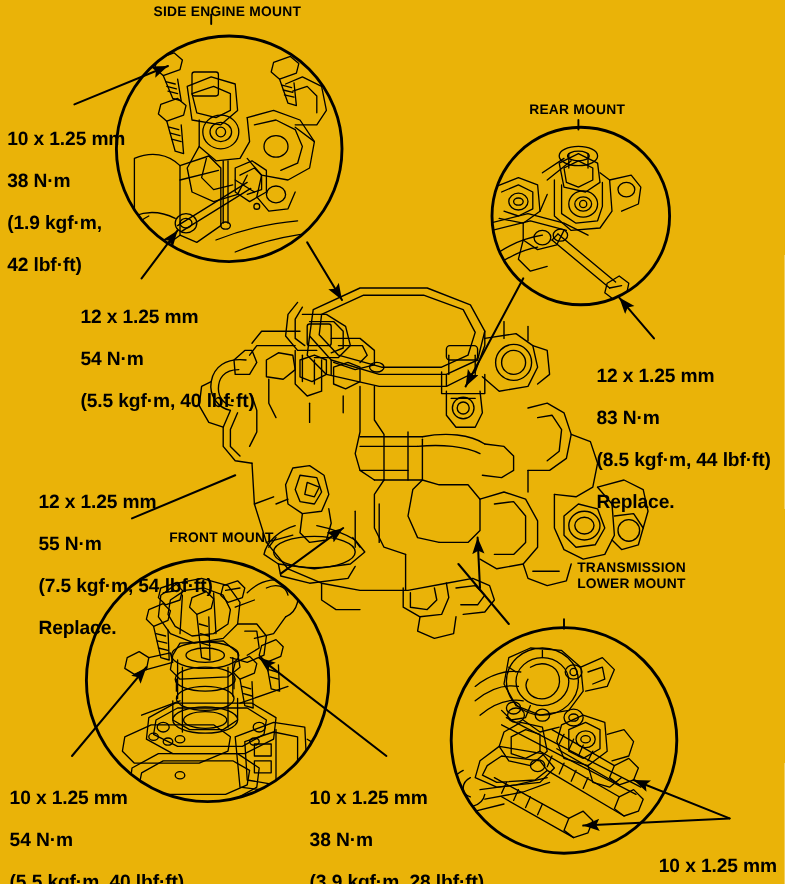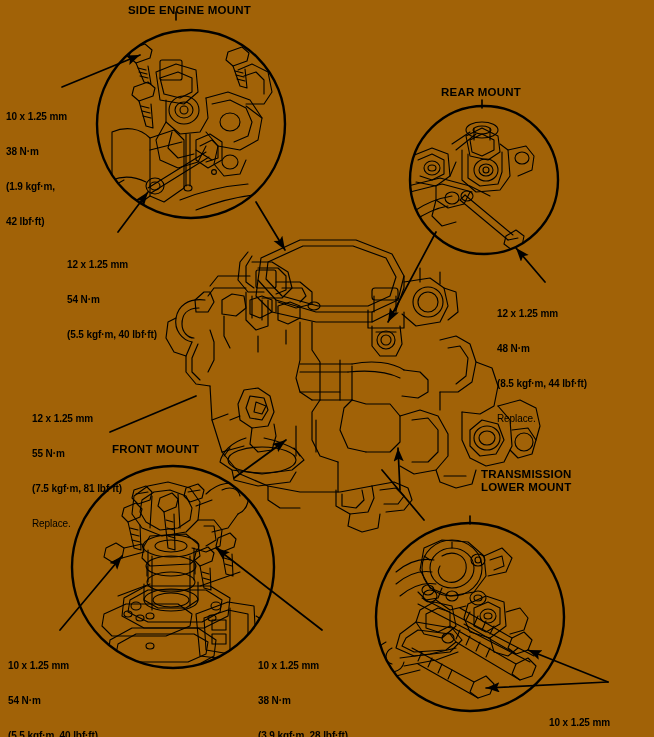--- a/index.html
+++ b/index.html
@@ -1,24 +1,24 @@
 <!DOCTYPE html>
 <html><head>
 <meta charset="utf-8">
 <style>
   html,body{margin:0;padding:0;background:#ffffff;}
   body{width:654px;height:737px;overflow:hidden;
        font-family:"Liberation Sans", sans-serif;color:#000;}
-  #sheet{position:relative;width:654px;height:737px;background:#a16207;}
+  #sheet{position:relative;width:654px;height:737px;background:#eab308;}
   #art{position:absolute;left:0;top:0;width:654px;height:737px;}
-  .lbl{position:absolute;font-weight:bold;font-size:10px;line-height:11.6px;
+  .lbl{position:absolute;font-weight:bold;font-size:16px;line-height:11.6px;
        letter-spacing:-0.1px;white-space:pre;}
   .ttl{position:absolute;font-weight:bold;font-size:11.5px;line-height:13px;
        letter-spacing:0.2px;white-space:pre;}
-  .rep{font-weight:normal;}
+  .rep{font-weight:bold;}
 </style>
 </head>
 <body>
 
 <div id="sheet">
 
 <svg id="art" viewBox="0 0 654 737">
   <defs>
     <marker id="ah" markerWidth="9" markerHeight="9" refX="8" refY="3" orient="auto" markerUnits="strokeWidth">
       <path d="M0,0 L8,3 L0,6 L1.6,3 Z" fill="#000"></path>
@@ -432,49 +432,49 @@
     <path d="M482 108 L482 100"></path>
     <path d="M470 524 L470 516"></path>
   </g>
   </g>
 </svg>
 
 <div class="ttl" style="left:128px;top:4px;">SIDE ENGINE MOUNT</div>
 
 <div class="ttl" style="left:441px;top:86px;">REAR MOUNT</div>
 
-<div class="ttl" style="left:112px;top:443px;">FRONT MOUNT</div>
+<div class="ttl" style="left:141px;top:443px;">FRONT MOUNT</div>
 
 <div class="ttl" style="left:453px;top:468px;margin-left:28px;">TRANSMISSION
 LOWER MOUNT</div>
 
 <div class="lbl" style="left:6px;top:88px;">
   <div>10 x 1.25 mm</div>
   <div>38 N·m</div>
   <div>(1.9 kgf·m,</div>
   <div>42 lbf·ft)</div>
 </div>
 
 <div class="lbl" style="left:67px;top:236px;">
   <div>12 x 1.25 mm</div>
   <div>54 N·m</div>
   <div>(5.5 kgf·m, 40 lbf·ft)</div>
 </div>
 
 <div class="lbl" style="left:497px;top:285px;">
   <div>12 x 1.25 mm</div>
-  <div>48 N·m</div>
+  <div>83 N·m</div>
   <div>(8.5 kgf·m, 44 lbf·ft)</div>
   <div class="rep">Replace.</div>
 </div>
 
 <div class="lbl" style="left:32px;top:390px;">
   <div>12 x 1.25 mm</div>
   <div>55 N·m</div>
-  <div>(7.5 kgf·m, 81 lbf·ft)</div>
+  <div>(7.5 kgf·m, 54 lbf·ft)</div>
   <div class="rep">Replace.</div>
 </div>
 
 <div class="lbl" style="left:8px;top:637px;">
   <div>10 x 1.25 mm</div>
   <div>54 N·m</div>
   <div>(5.5 kgf·m, 40 lbf·ft)</div>
   
 </div>
 

